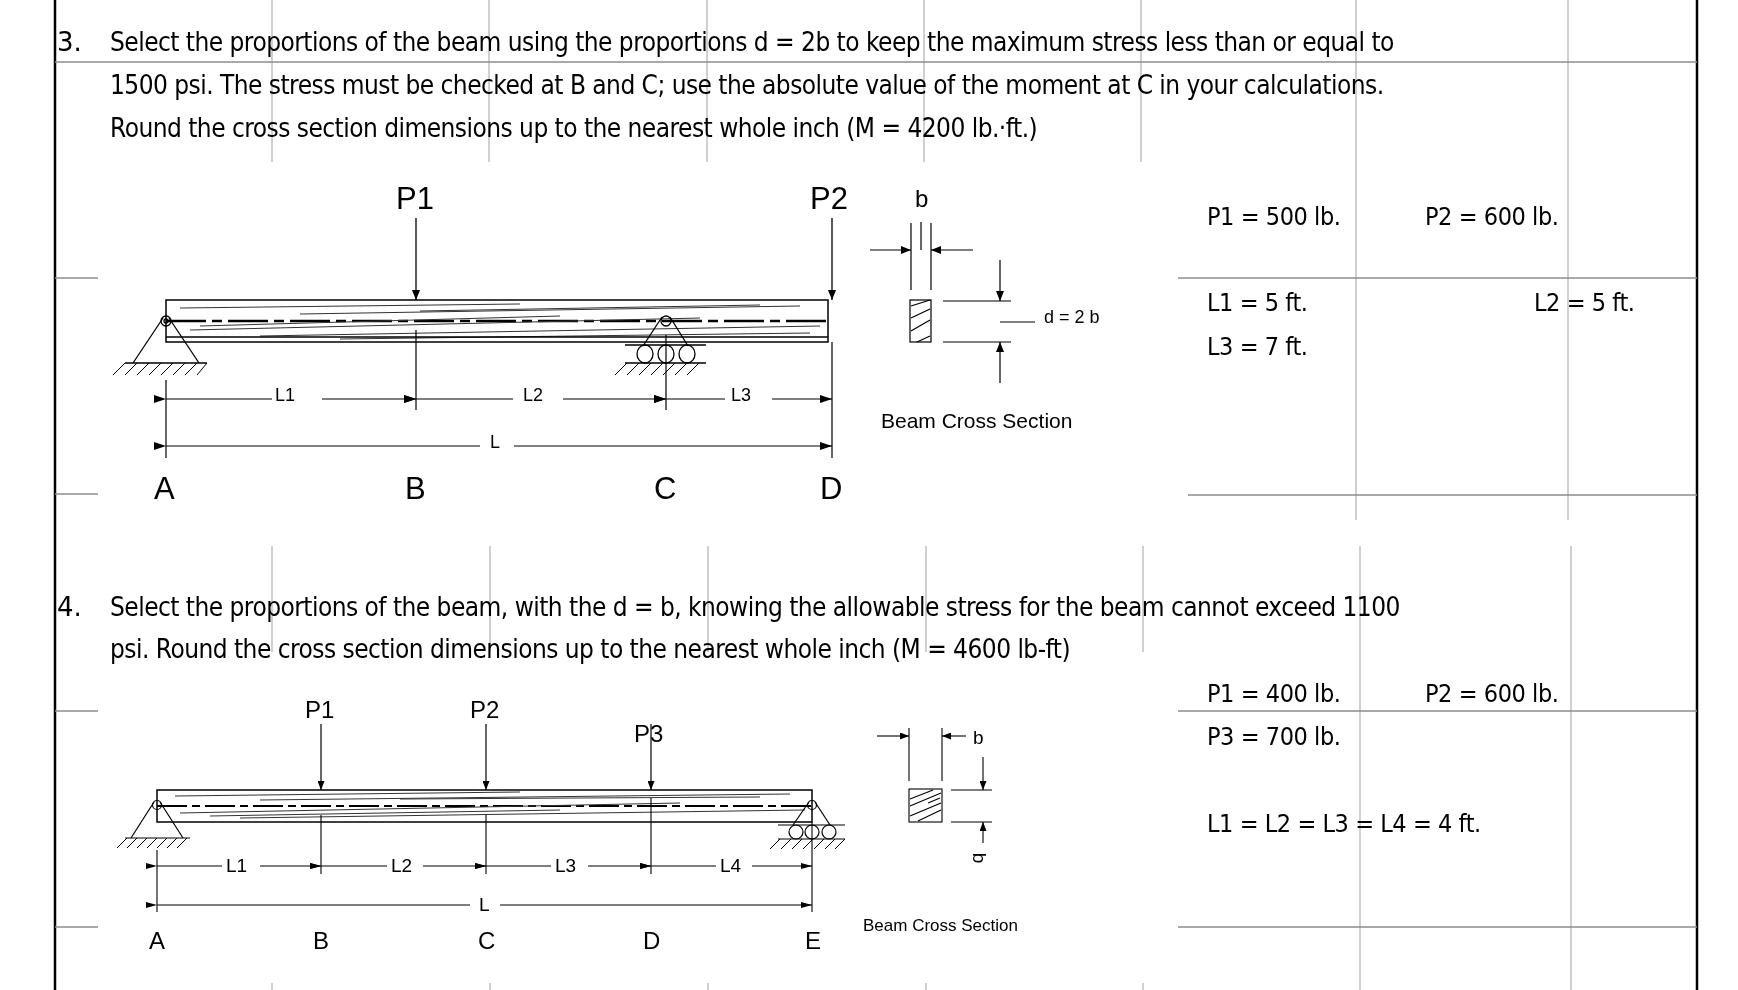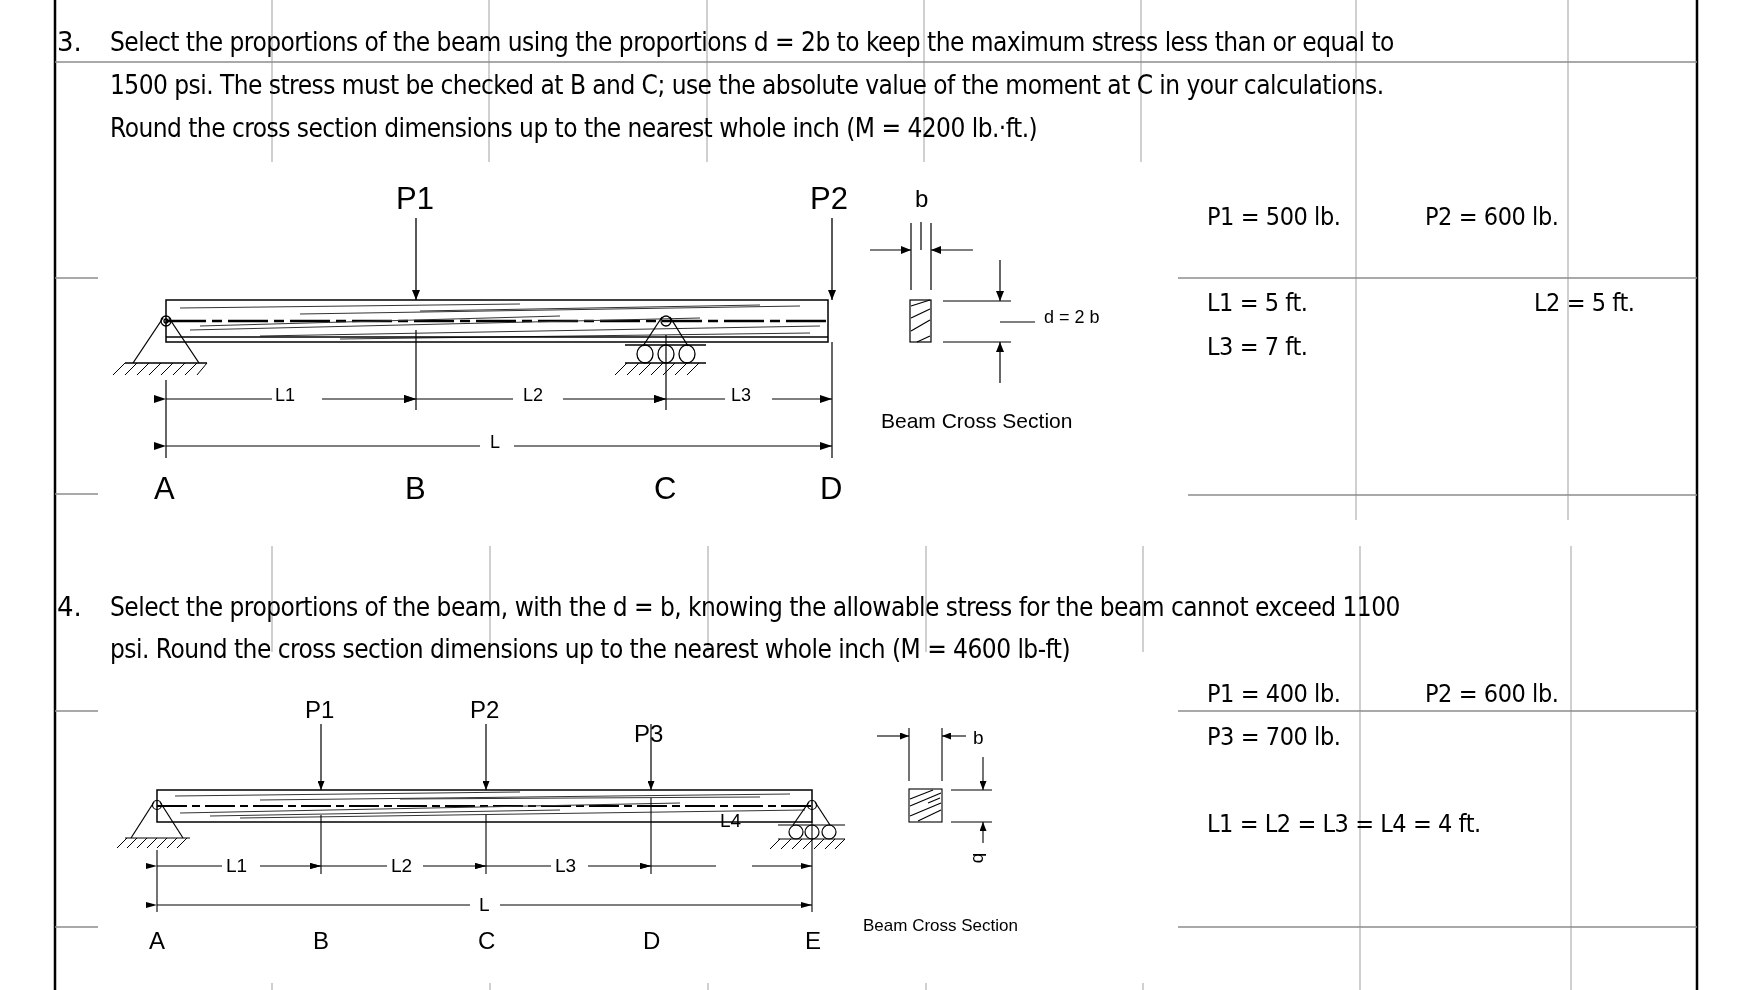--- a/index.html
+++ b/index.html
@@ -298,21 +298,21 @@
       <line x1="983" y1="843" x2="983" y2="822" marker-end="url(#ah2)"></line>
     </g>
   </svg>
 
   <div class="txt lbl-mid" style="left:305px; top:696px;">P1</div>
   <div class="txt lbl-mid" style="left:470px; top:696px;">P2</div>
   <div class="txt lbl-mid" style="left:634px; top:696px;margin-top:24px;">P3</div>
   <div class="txt dim-sm" style="left:226px; top:855px;">L1</div>
   <div class="txt dim-sm" style="left:391px; top:855px;">L2</div>
   <div class="txt dim-sm" style="left:555px; top:855px;">L3</div>
-  <div class="txt dim-sm" style="left:720px; top:810px;">L4</div>
+  <div class="txt dim-sm" style="left:720px; top:855px;">L4</div>
   <div class="txt dim-sm" style="left:479px; top:894px;">L</div>
   <div class="txt lbl-mid" style="left:149px; top:927px;">A</div>
   <div class="txt lbl-mid" style="left:313px; top:927px;">B</div>
   <div class="txt lbl-mid" style="left:478px; top:927px;">C</div>
   <div class="txt lbl-mid" style="left:643px; top:927px;">D</div>
   <div class="txt lbl-mid" style="left:805px; top:927px;">E</div>
 
   <div class="txt lbl-sm" style="left:973px; top:727px;">b</div>
   <div class="txt lbl-sm" style="left:974px; top:847px; transform:rotate(90deg); transform-origin:center;">b</div>
   <div class="txt cs-title-sm" style="left:863px; top:916px;">Beam Cross Section</div>

